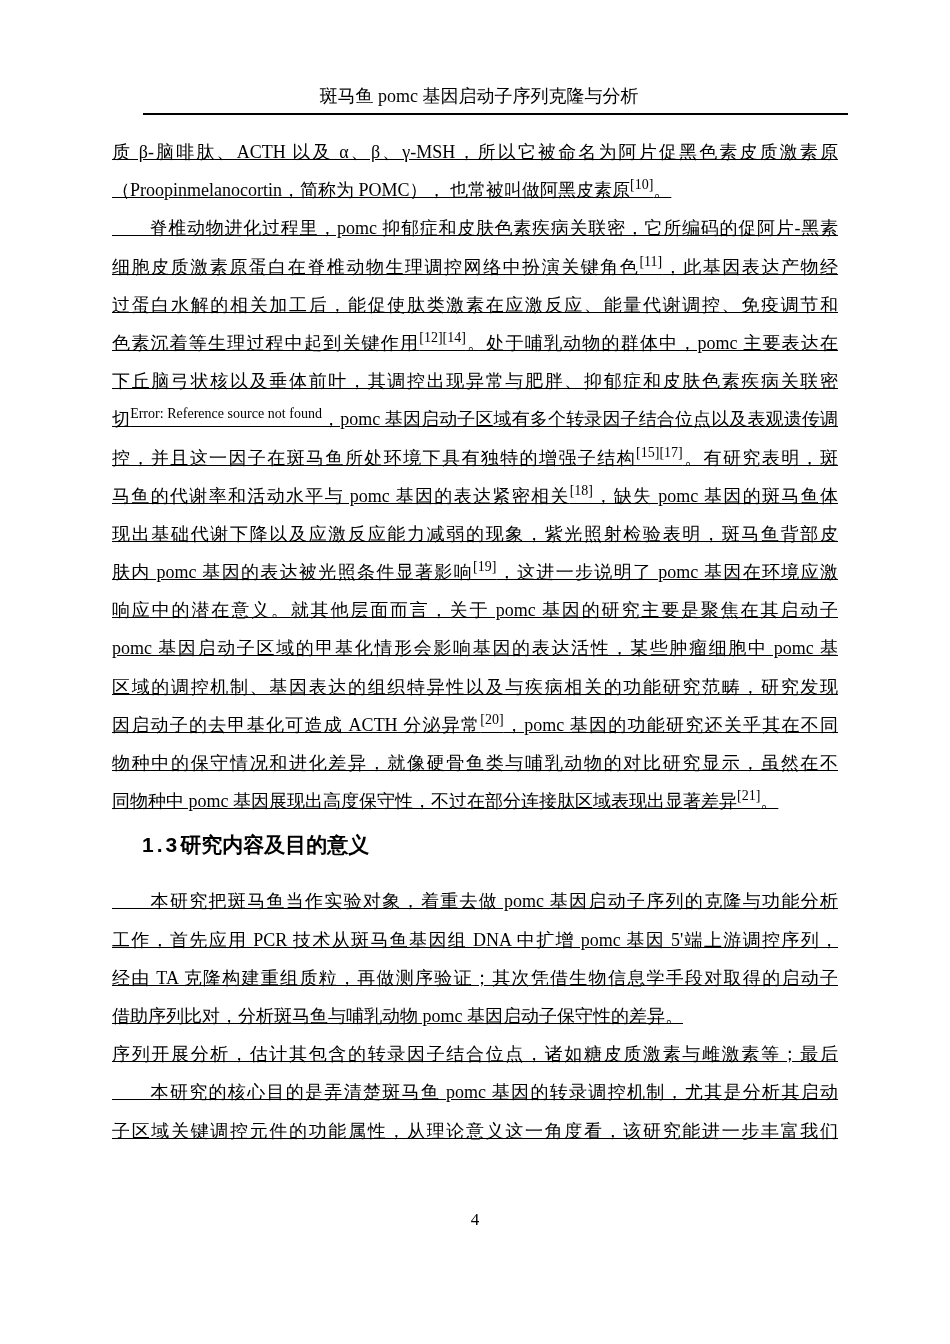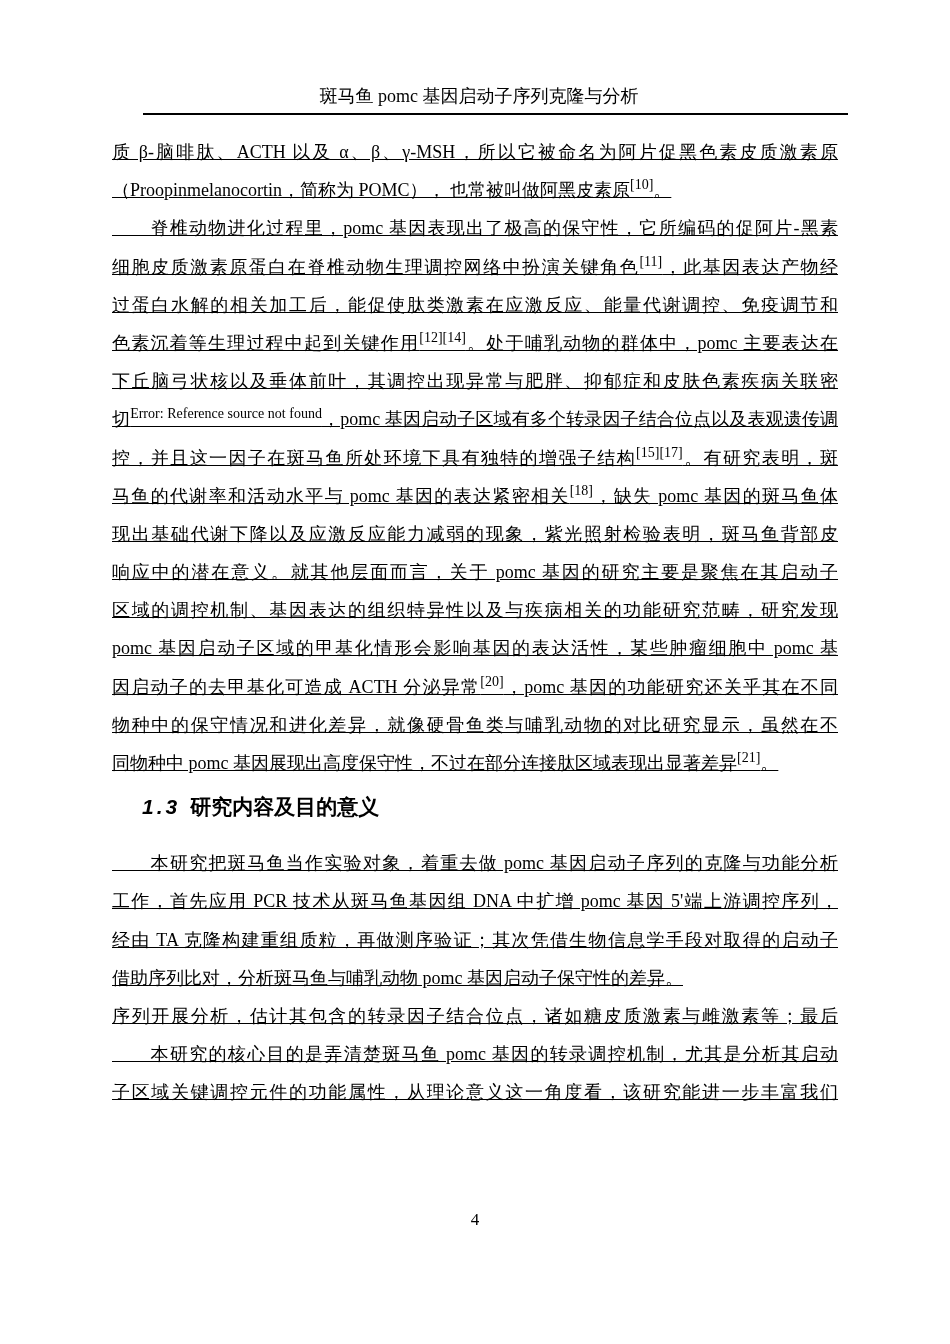--- a/index.html
+++ b/index.html
@@ -48,21 +48,21 @@
     letter-spacing:0;
   }
   .heading {
     margin:5px 0 17px 30px;
     font-family:"Liberation Sans","DejaVu Sans",sans-serif;
     font-weight:700;
     font-size:21px;
     line-height:40px;
     color:#000;
   }
-  .heading .heading-number { letter-spacing:3px; margin-right:10px;font-style:italic; }
+  .heading .heading-number { letter-spacing:3px; margin-right:0; }
   
   .footer {
     position:absolute; top:1208px; left:0; right:0;
     text-align:center;
     font-size:17px; line-height:24px;
     color:#000;
   }
 </style>
 </head>
 <body>
@@ -72,32 +72,33 @@
   <div class="running-head">斑马鱼 pomc 基因启动子序列克隆与分析</div>
 
   <div class="header-rule"></div>
 
   <div class="doc-body">
       <div class="para">
         <div class="line"><span>质 β-脑啡肽、ACTH 以及 α、β、γ-MSH，所以它被命名为阿片促黑色素皮质激素原</span></div>
         <div class="line last"><span>（Proopinmelanocortin，简称为 POMC）， 也常被叫做阿黑皮素原</span><sup>[10]</sup><span>。</span></div>
       </div>
       <div class="para">
-        <div class="line"><span>　　脊椎动物进化过程里，pomc 基因表现出了极高的保守性，它所编码的促阿片-黑素</span></div>
+        <div class="line"><span>　　脊椎动物进化过程里，pomc 抑郁症和皮肤色素疾病关联密，它所编码的促阿片-黑素</span></div>
         <div class="line"><span>细胞皮质激素原蛋白在脊椎动物生理调控网络中扮演关键角色</span><sup>[11]</sup><span>，此基因表达产物经</span></div>
         <div class="line"><span>过蛋白水解的相关加工后，能促使肽类激素在应激反应、能量代谢调控、免疫调节和</span></div>
         <div class="line"><span>色素沉着等生理过程中起到关键作用</span><sup>[12][14]</sup><span>。处于哺乳动物的群体中，pomc 主要表达在</span></div>
         <div class="line"><span>下丘脑弓状核以及垂体前叶，其调控出现异常与肥胖、抑郁症和皮肤色素疾病关联密</span></div>
         <div class="line"><span>切</span><sup>Error: Reference source not found</sup><span>，pomc 基因启动子区域有多个转录因子结合位点以及表观遗传调</span></div>
         <div class="line"><span>控，并且这一因子在斑马鱼所处环境下具有独特的增强子结构</span><sup>[15][17]</sup><span>。有研究表明，斑</span></div>
         <div class="line"><span>马鱼的代谢率和活动水平与 pomc 基因的表达紧密相关</span><sup>[18]</sup><span>，缺失 pomc 基因的斑马鱼体</span></div>
         <div class="line"><span>现出基础代谢下降以及应激反应能力减弱的现象，紫光照射检验表明，斑马鱼背部皮</span></div>
+        <div class="line"><span>肤内 pomc 基因的表达被光照条件显著影响</span><sup>[19]</sup><span>，这进一步说明了 pomc 基因在环境应激</span></div>
         <div class="line"><span>响应中的潜在意义。就其他层面而言，关于 pomc 基因的研究主要是聚焦在其启动子</span></div>
+        <div class="line"><span>pomc 基因启动子区域的甲基化情形会影响基因的表达活性，某些肿瘤细胞中 pomc 基</span></div>
         <div class="line"><span>区域的调控机制、基因表达的组织特异性以及与疾病相关的功能研究范畴，研究发现</span></div>
-        <div class="line"><span>pomc 基因启动子区域的甲基化情形会影响基因的表达活性，某些肿瘤细胞中 pomc 基</span></div>
         <div class="line"><span>因启动子的去甲基化可造成 ACTH 分泌异常</span><sup>[20]</sup><span>，pomc 基因的功能研究还关乎其在不同</span></div>
         <div class="line"><span>物种中的保守情况和进化差异，就像硬骨鱼类与哺乳动物的对比研究显示，虽然在不</span></div>
         <div class="line last"><span>同物种中 pomc 基因展现出高度保守性，不过在部分连接肽区域表现出显著差异</span><sup>[21]</sup><span>。</span></div>
       </div>
       <div class="heading"><span class="heading-number">1.3</span><span>研究内容及目的意义</span></div>
       <div class="para">
         <div class="line"><span>　　本研究把斑马鱼当作实验对象，着重去做 pomc 基因启动子序列的克隆与功能分析</span></div>
         <div class="line"><span>工作，首先应用 PCR 技术从斑马鱼基因组 DNA 中扩增 pomc 基因 5'端上游调控序列，</span></div>
         <div class="line"><span>经由 TA 克隆构建重组质粒，再做测序验证；其次凭借生物信息学手段对取得的启动子</span></div>
         <div class="line last"><span>借助序列比对，分析斑马鱼与哺乳动物 pomc 基因启动子保守性的差异。</span></div>

